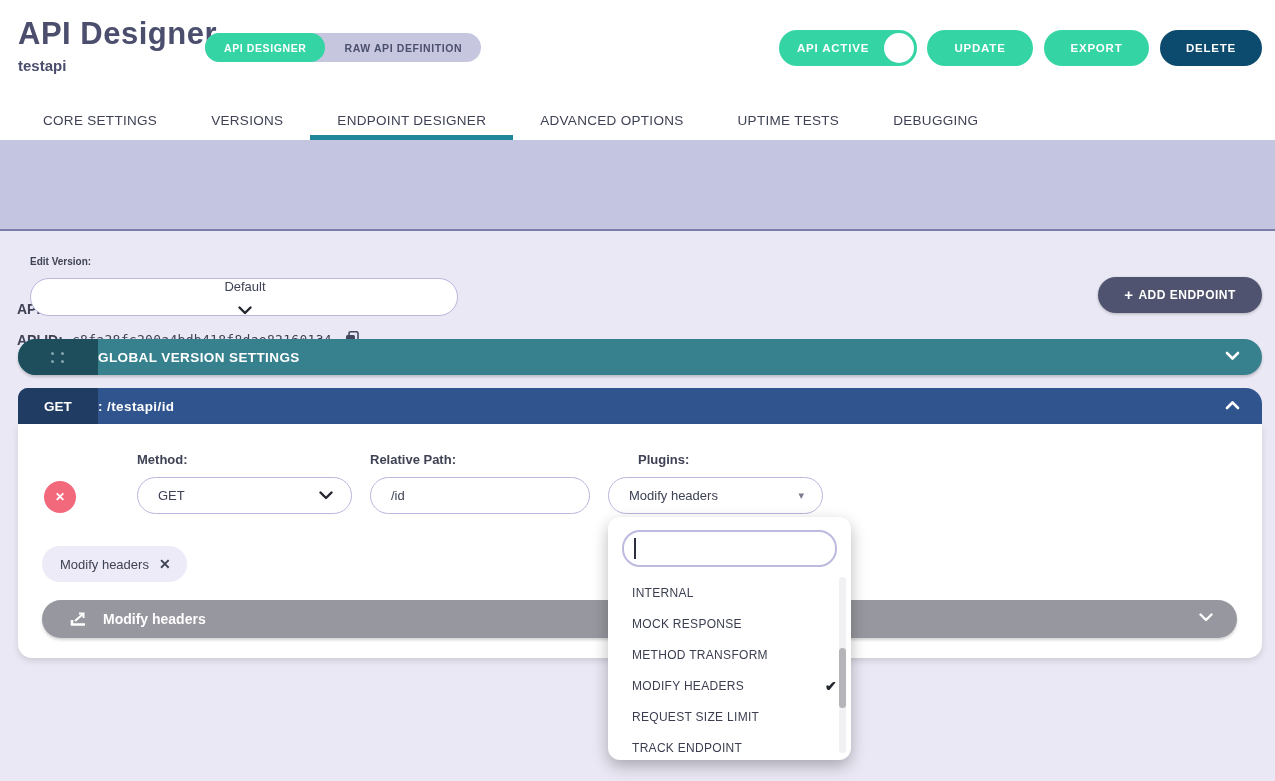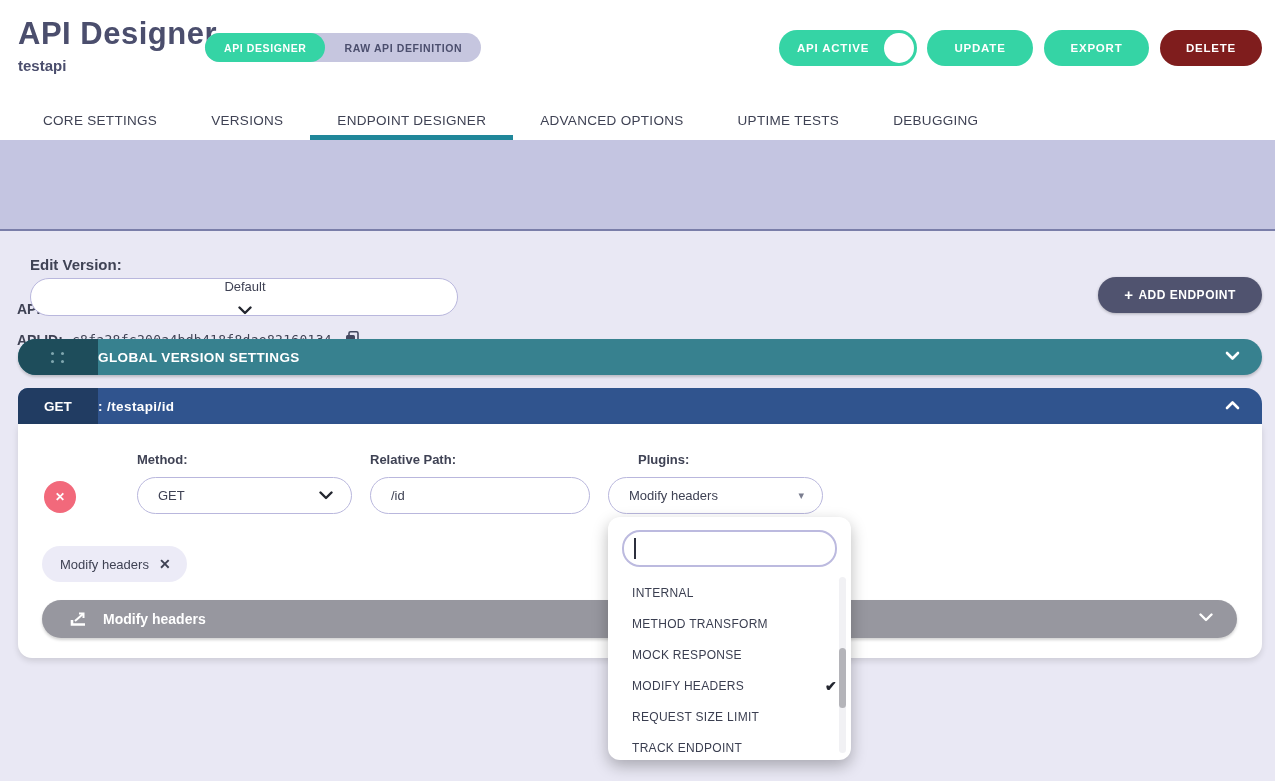--- a/index.html
+++ b/index.html
@@ -11,39 +11,39 @@
   }
   
   .header { position:absolute; left:0; top:0; width:1275px; height:140px; background:#ffffff; }
   .logo-title { position:absolute; left:18px; top:16px; font-size:31px; font-weight:bold; color:#4b4e6d; letter-spacing:.5px; }
   .logo-sub   { position:absolute; left:18px; top:57px; font-size:15px; font-weight:bold; color:#4b4e6d;text-align:center; }
   .view-toggle { position:absolute; left:205px; top:33px; height:29px; background:#c6c6df; border-radius:15px; display:flex; align-items:center; }
   .vt-seg { height:29px; display:flex; align-items:center; padding:0 19px; font-size:10.5px; font-weight:bold; letter-spacing:.6px; border-radius:15px; color:#4b4e6d; }
   .vt-seg.active { background:#35d4a5; color:#fff; }
   .pill-btn { position:absolute; top:30px; height:36px; border-radius:18px; display:flex; align-items:center; justify-content:center; color:#fff; font-size:11.5px; font-weight:bold; letter-spacing:.8px; cursor:default; }
   .btn-teal { background:#35d4a5; }
-  .btn-red  { background:#7f1d1d; }
+  .btn-red  { background:#0c4a6e; }
   .api-active { left:779px; width:138px; justify-content:flex-start; padding-left:18px; }
   .knob { position:absolute; right:3px; top:3px; width:30px; height:30px; border-radius:50%; background:#fff; }
   .btn-update { left:927px; width:106px; }
   .btn-export { left:1044px; width:105px; }
   .btn-delete { left:1160px; width:102px; }
   
   .tabs { position:absolute; left:16px; top:100px; height:40px; display:flex; }
   .tab { height:40px; display:flex; align-items:center; padding:0 27px; font-size:13.5px; color:#3f4254; letter-spacing:.3px; }
   .tab.active { border-bottom:5px solid #20879a; padding-top:5px; }
   
   .api-band { position:absolute; left:0; top:140px; width:1275px; height:91px; background:#c4c5e1; border-bottom:2px solid #7a7ea9; }
   .band-row { position:absolute; left:17px; display:flex; align-items:center; gap:9px; }
   .band-row.r1 { top:160px; } .band-row.r2 { top:191px; }
   .band-label { font-size:14px; font-weight:bold; color:#3f4254; }
   .band-value { font-family:"DejaVu Sans Mono", monospace; font-size:13px; letter-spacing:.3px; color:#3f4254; }
   .copy-btn { display:flex; align-items:center; margin-left:4px; cursor:pointer; }
   
-  .ev-label { position:absolute; left:30px; top:256px; font-size:15px; font-weight:bold; color:#3f4254; }
+  .ev-label { position:absolute; left:30px; top:256px; font-size:10px; font-weight:bold; color:#3f4254; }
   .select-pill { background:#fff; border:1px solid #b9b7dd; border-radius:19px; display:flex; align-items:center; justify-content:space-between; padding:0 18px 0 20px; font-size:13px; color:#3f4254; }
   .ev-select { position:absolute; left:30px; top:278px; width:428px; height:38px;flex-direction:column; }
   .add-endpoint { position:absolute; left:1098px; top:277px; width:164px; height:36px; background:#50536f; border-radius:18px; color:#fff; font-size:12px; font-weight:bold; letter-spacing:.5px; display:flex; align-items:center; justify-content:center; gap:5px; box-shadow:0 1px 3px rgba(0,0,0,.25); }
   .plus-glyph { font-size:15px; font-weight:bold; margin-top:-1px; }
   
   .bar { position:absolute; left:18px; width:1244px; height:36px; display:flex; align-items:center; overflow:hidden; box-shadow:0 2px 3px rgba(0,0,0,.2); }
   .global-bar { top:339px; background:#37818f; border-radius:18px; }
   .endpoint-bar { top:388px; background:#30548e; border-radius:10px 16px 0 0; box-shadow:none; }
   .bar-handle { width:80px; height:100%; background:#1e4d5b; display:flex; align-items:center; justify-content:center; flex:0 0 80px; }
   .eb-handle  { background:#213c62; justify-content:flex-start; padding-left:26px; color:#fff; font-size:13.5px; font-weight:bold; }
@@ -218,24 +218,24 @@
 </div>
 
 <div class="dropdown">
   <input class="dd-search" value="" style="">
   <div class="dd-caret"></div>
   <div class="dd-list">
     <div class="dd-item">
       <span>INTERNAL</span>
     </div>
     <div class="dd-item">
+      <span>MOCK RESPONSE</span>
+    </div>
+    <div class="dd-item">
       <span>METHOD TRANSFORM</span>
-    </div>
-    <div class="dd-item">
-      <span>MOCK RESPONSE</span>
     </div>
     <div class="dd-item">
       <span>MODIFY HEADERS</span>
       <span class="dd-check">✔</span>
     </div>
     <div class="dd-item">
       <span>REQUEST SIZE LIMIT</span>
     </div>
     <div class="dd-item">
       <span>TRACK ENDPOINT</span>

